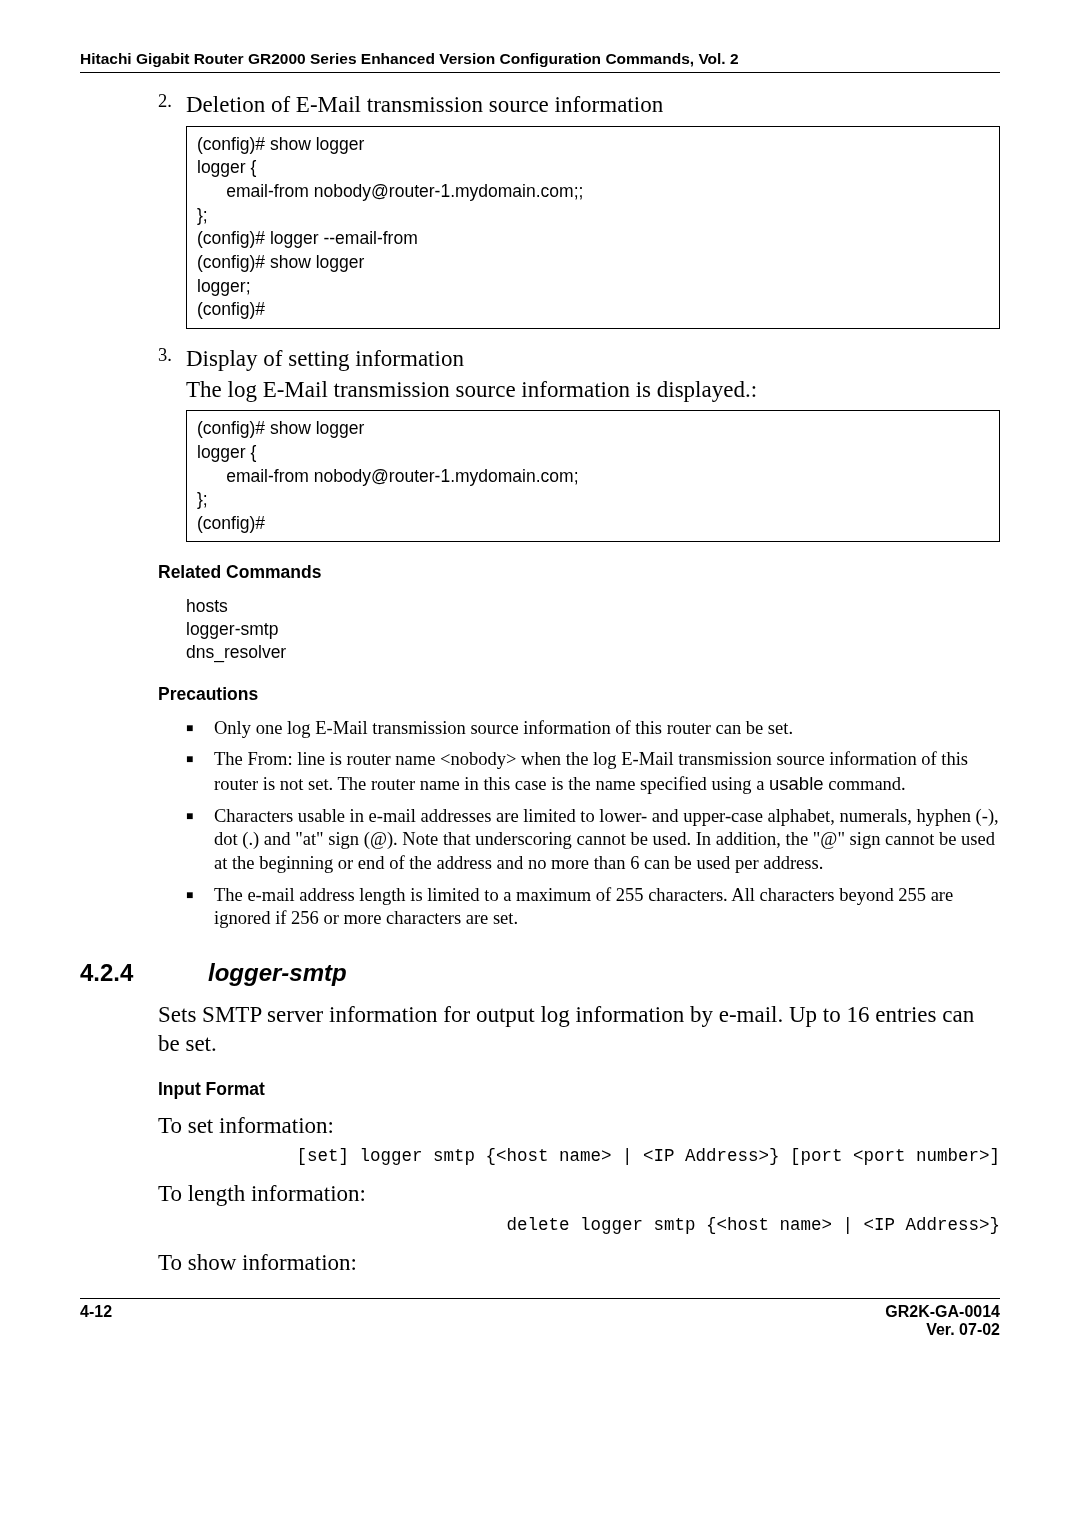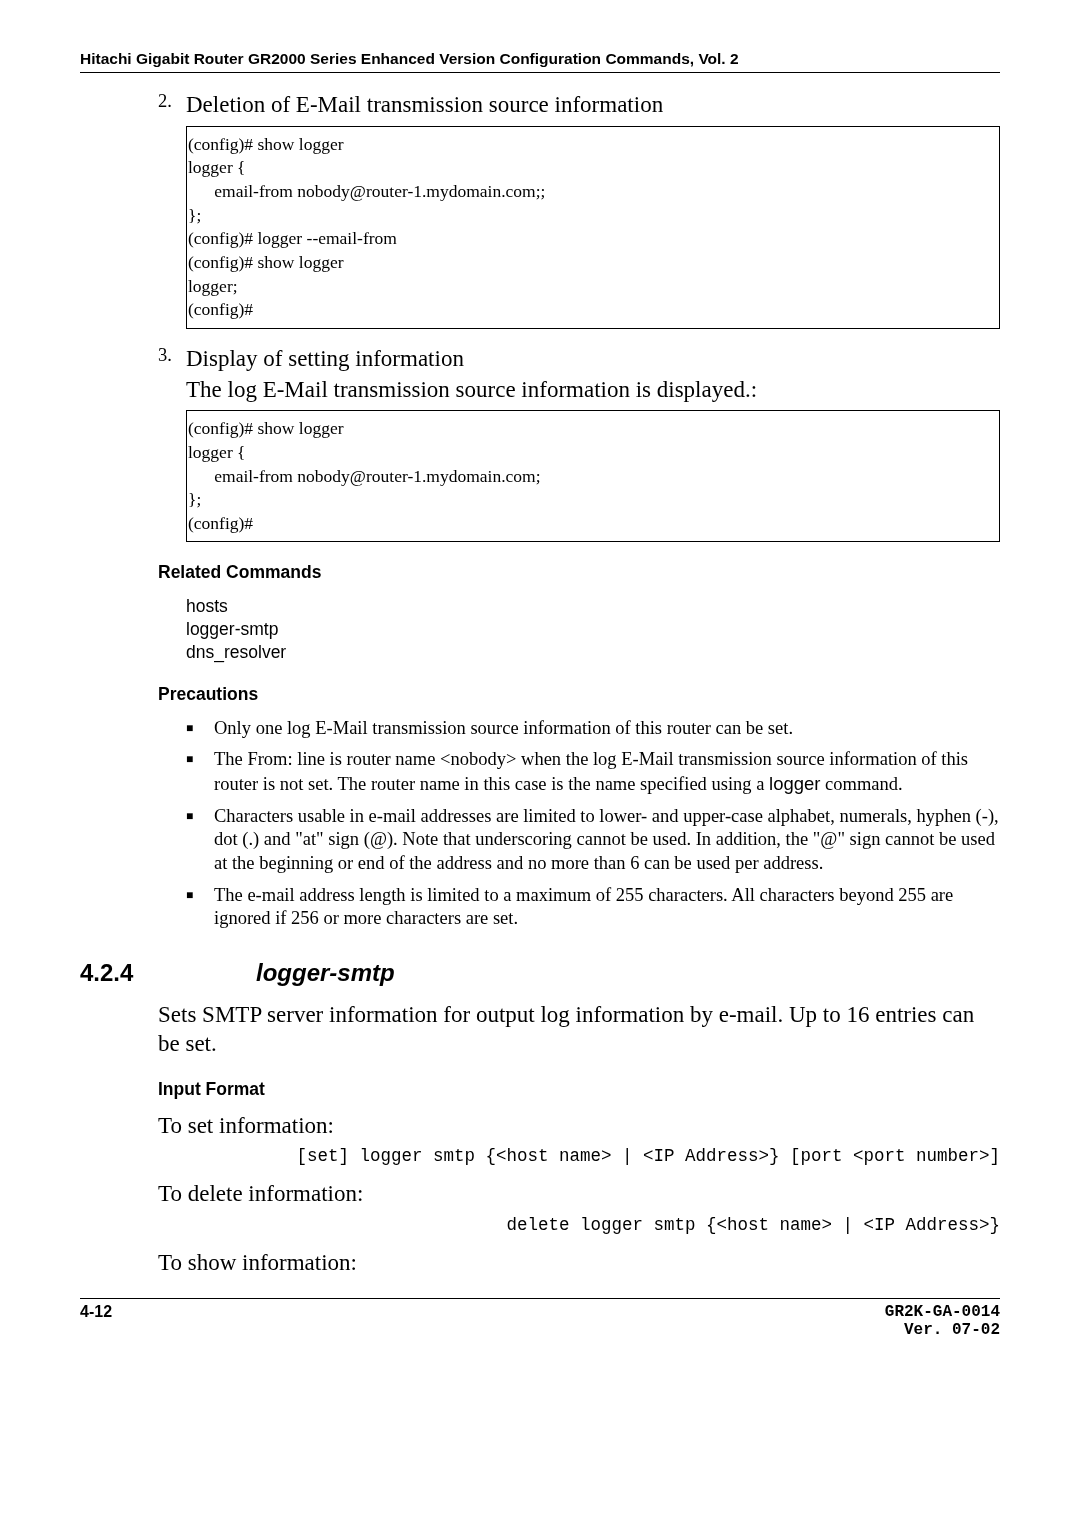--- a/index.html
+++ b/index.html
@@ -43,22 +43,22 @@
     flex: 1;
   }
   .body-text {
     font-family: Georgia, 'Times New Roman', serif;
     font-size: 23px;
     line-height: 1.25;
   }
   .codebox {
     border: 1px solid #000;
     margin: 6px 0 16px 28px;
-    padding: 6px 1px;
-    font-family: Liberation Serif, serif;
+    padding: 6px 10px;
+    font-family: Liberation Sans, sans-serif;
     font-size: 17.5px;
     line-height: 1.35;
     white-space: pre;
   }
   .section-head {
     font-family: Arial, Helvetica, sans-serif;
     font-weight: bold;
     font-size: 17.5px;
     margin: 20px 0 12px 0;
   }
@@ -95,21 +95,20 @@
   .big-section-title {
     font-family: Arial, Helvetica, sans-serif;
     font-weight: bold;
     font-style: italic;
     font-size: 24px;
   }
   .big-section-row {
     display: flex;
     align-items: baseline;
     margin: 28px 0 14px -78px;
-    gap: 48px;
   }
   .big-section-row .numcol {
     width: 128px;
   }
   .code-inset {
     margin-left: 28px;
     font-family: 'Courier New', Courier, monospace;
     font-size: 17.5px;
     white-space: pre;
     margin-top: 6px;
@@ -123,21 +122,20 @@
   }
   .footer {
     display: flex;
     justify-content: space-between;
     font-family: Arial, Helvetica, sans-serif;
     font-weight: bold;
     font-size: 16px;
   }
   .footer .right {
     text-align: right;
-    font-family: Liberation Mono, monospace;
   }
 </style>
 </head>
 <body>
 
 <div class="page">
   <div class="header-title">Hitachi Gigabit Router GR2000 Series Enhanced Version Configuration Commands, Vol. 2</div>
   <hr class="hr-top">
 
   <div class="content">
@@ -177,21 +175,21 @@
     <div class="section-head">Precautions</div>
 
     <div class="bullet-row">
       <div class="sq">■</div>
       <div class="btxt">Only one log E-Mail transmission source information of this router can be set.</div>
     </div>
 
     <div class="bullet-row">
       <div class="sq">■</div>
       <div class="btxt">
-        <span>The From: line is router name &lt;nobody&gt; when the log E-Mail transmission source information of this router is not set. The router name in this case is the name specified using a </span><span class="inline-sans">logger</span><span> command.</span>
+        <span>The From: line is router name &lt;nobody&gt; when the log E-Mail transmission source information of this router is not set. The router name in this case is the name specified using a </span><span class="inline-sans">usable</span><span> command.</span>
       </div>
     </div>
 
     <div class="bullet-row">
       <div class="sq">■</div>
       <div class="btxt">Characters usable in e-mail addresses are limited to lower- and upper-case alphabet, numerals, hyphen (-), dot (.) and "at" sign (@).  Note that underscoring cannot be used.  In addition, the "@" sign cannot be used at the beginning or end of the address and no more than 6 can be used per address.</div>
     </div>
 
     <div class="bullet-row">
       <div class="sq">■</div>
@@ -203,21 +201,21 @@
       <div class="big-section-title">logger-smtp</div>
     </div>
 
     <div class="body-text" style="margin-bottom:14px;">Sets SMTP server information for output log information by e-mail. Up to 16 entries can be set.</div>
 
     <div class="section-head">Input Format</div>
 
     <div class="body-text">To set information:</div>
     <div class="code-inset">[set] logger smtp {&lt;host name&gt; | &lt;IP Address&gt;} [port &lt;port number&gt;]</div>
 
-    <div class="body-text">To delete information:</div>
+    <div class="body-text">To length information:</div>
     <div class="code-inset">delete logger smtp {&lt;host name&gt; | &lt;IP Address&gt;}</div>
 
     <div class="body-text">To show information:</div>
 
   </div>
 
   <hr class="hr-bottom">
   <div class="footer">
     <div>4-12</div>
     <div class="right">

